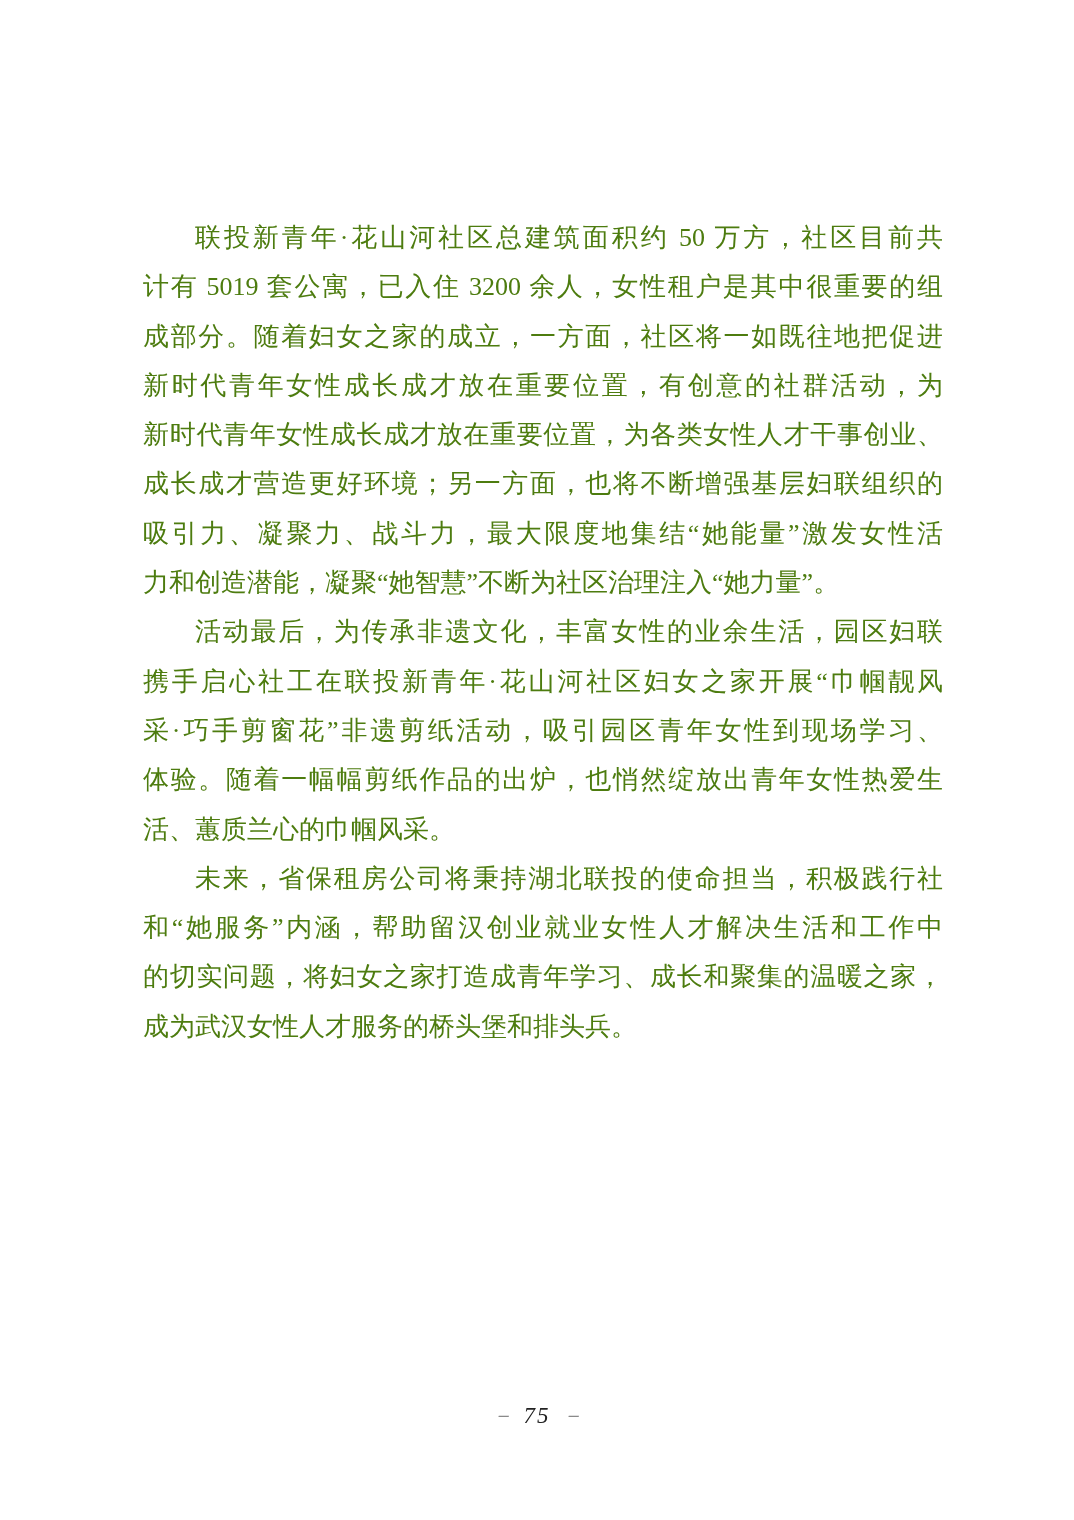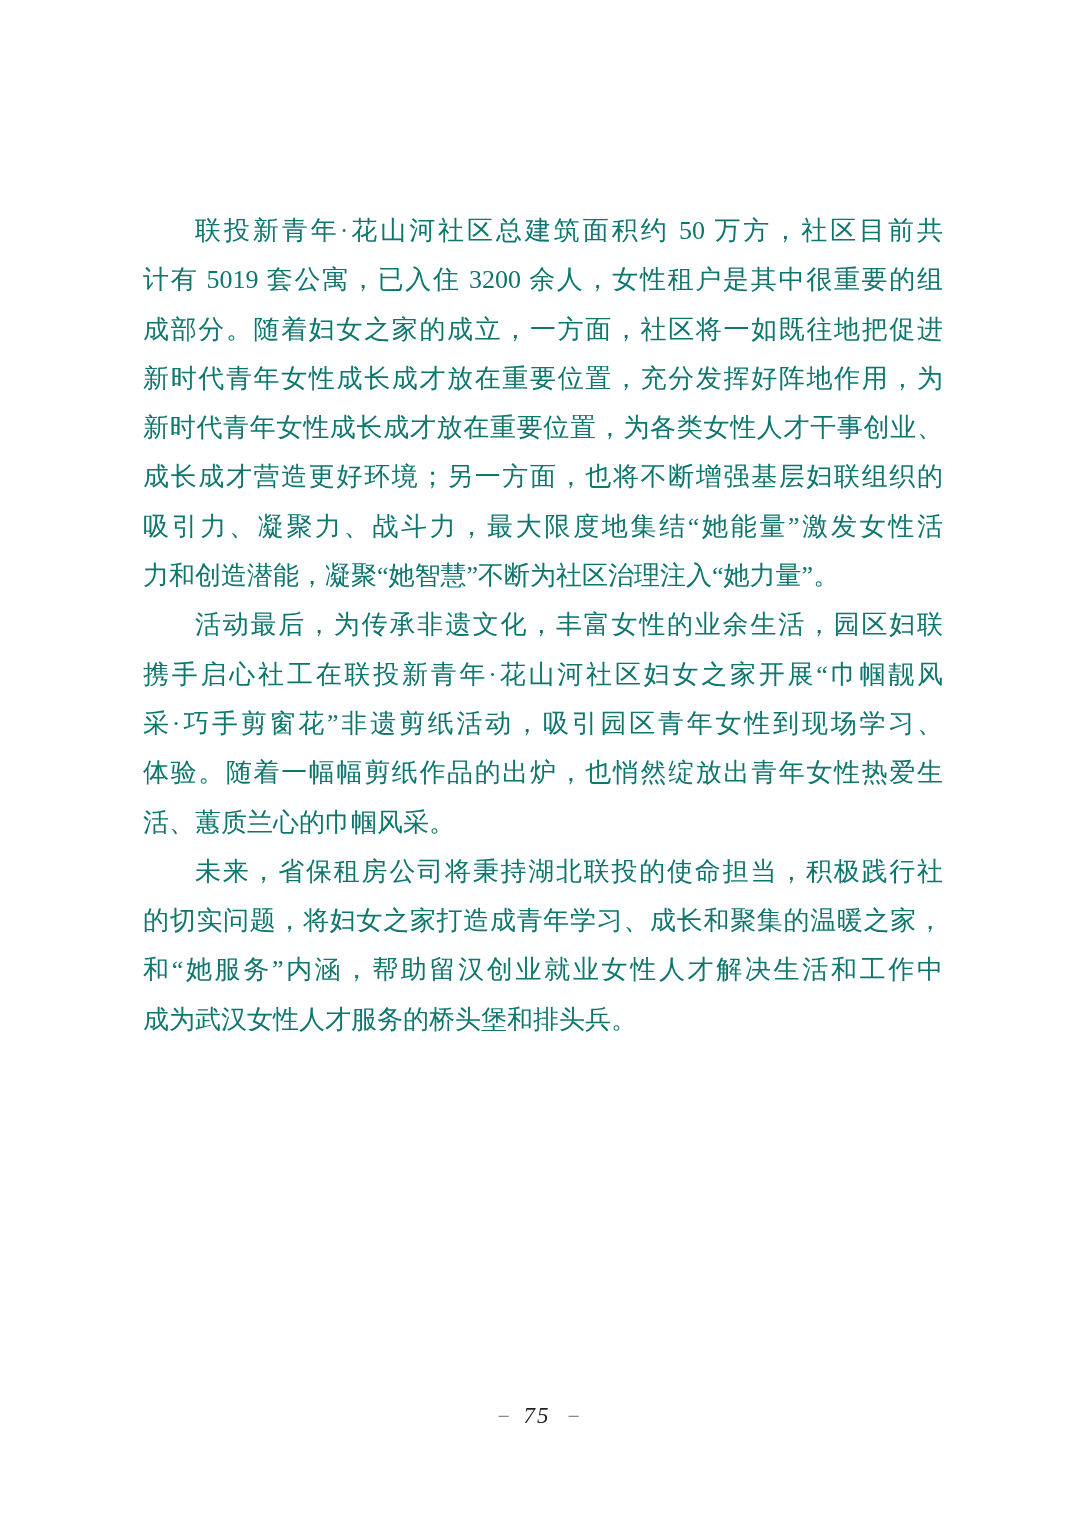--- a/index.html
+++ b/index.html
@@ -11,25 +11,25 @@
     position: relative;
     width: 1074px;
     height: 1520px;
     background: #ffffff;
     overflow: hidden;
     font-family: "Liberation Serif", "DejaVu Serif", serif;
   }
   .text-block {
     position: absolute;
     left: 143px;
-    top: 206px;
+    top: 213px;
     width: 800px;
     font-size: 26px;
     line-height: 49.3px;
-    color: #0f766e;
+    color: #4d7c0f;
   }
   .paragraph {
     margin: 0;
   }
   .line {
     text-align: justify;
     text-align-last: justify;
     height: 49.3px;
     overflow: hidden;
     white-space: normal;
@@ -61,36 +61,36 @@
 </style>
 </head>
 <body>
 
 <div class="page">
   <div class="text-block">
       <div class="paragraph">
         <div class="line first">联投新青年·花山河社区总建筑面积约 50 万方，社区目前共</div>
         <div class="line">计有 5019 套公寓，已入住 3200 余人，女性租户是其中很重要的组</div>
         <div class="line">成部分。随着妇女之家的成立，一方面，社区将一如既往地把促进</div>
-        <div class="line">新时代青年女性成长成才放在重要位置，充分发挥好阵地作用，为</div>
+        <div class="line">新时代青年女性成长成才放在重要位置，有创意的社群活动，为</div>
         <div class="line">新时代青年女性成长成才放在重要位置，为各类女性人才干事创业、</div>
         <div class="line">成长成才营造更好环境；另一方面，也将不断增强基层妇联组织的</div>
         <div class="line">吸引力、凝聚力、战斗力，最大限度地集结“她能量”激发女性活</div>
         <div class="line last">力和创造潜能，凝聚“她智慧”不断为社区治理注入“她力量”。</div>
       </div>
       <div class="paragraph">
         <div class="line first">活动最后，为传承非遗文化，丰富女性的业余生活，园区妇联</div>
         <div class="line">携手启心社工在联投新青年·花山河社区妇女之家开展“巾帼靓风</div>
         <div class="line">采·巧手剪窗花”非遗剪纸活动，吸引园区青年女性到现场学习、</div>
         <div class="line">体验。随着一幅幅剪纸作品的出炉，也悄然绽放出青年女性热爱生</div>
         <div class="line last">活、蕙质兰心的巾帼风采。</div>
       </div>
       <div class="paragraph">
         <div class="line first">未来，省保租房公司将秉持湖北联投的使命担当，积极践行社</div>
+        <div class="line">和“她服务”内涵，帮助留汉创业就业女性人才解决生活和工作中</div>
         <div class="line">的切实问题，将妇女之家打造成青年学习、成长和聚集的温暖之家，</div>
-        <div class="line">和“她服务”内涵，帮助留汉创业就业女性人才解决生活和工作中</div>
         <div class="line last">成为武汉女性人才服务的桥头堡和排头兵。</div>
       </div>
     </div>
   <div class="footer">
     <span class="dash">－</span><span class="num">75</span><span class="dash">－</span>
   </div>
 </div>
 
 </body></html>

